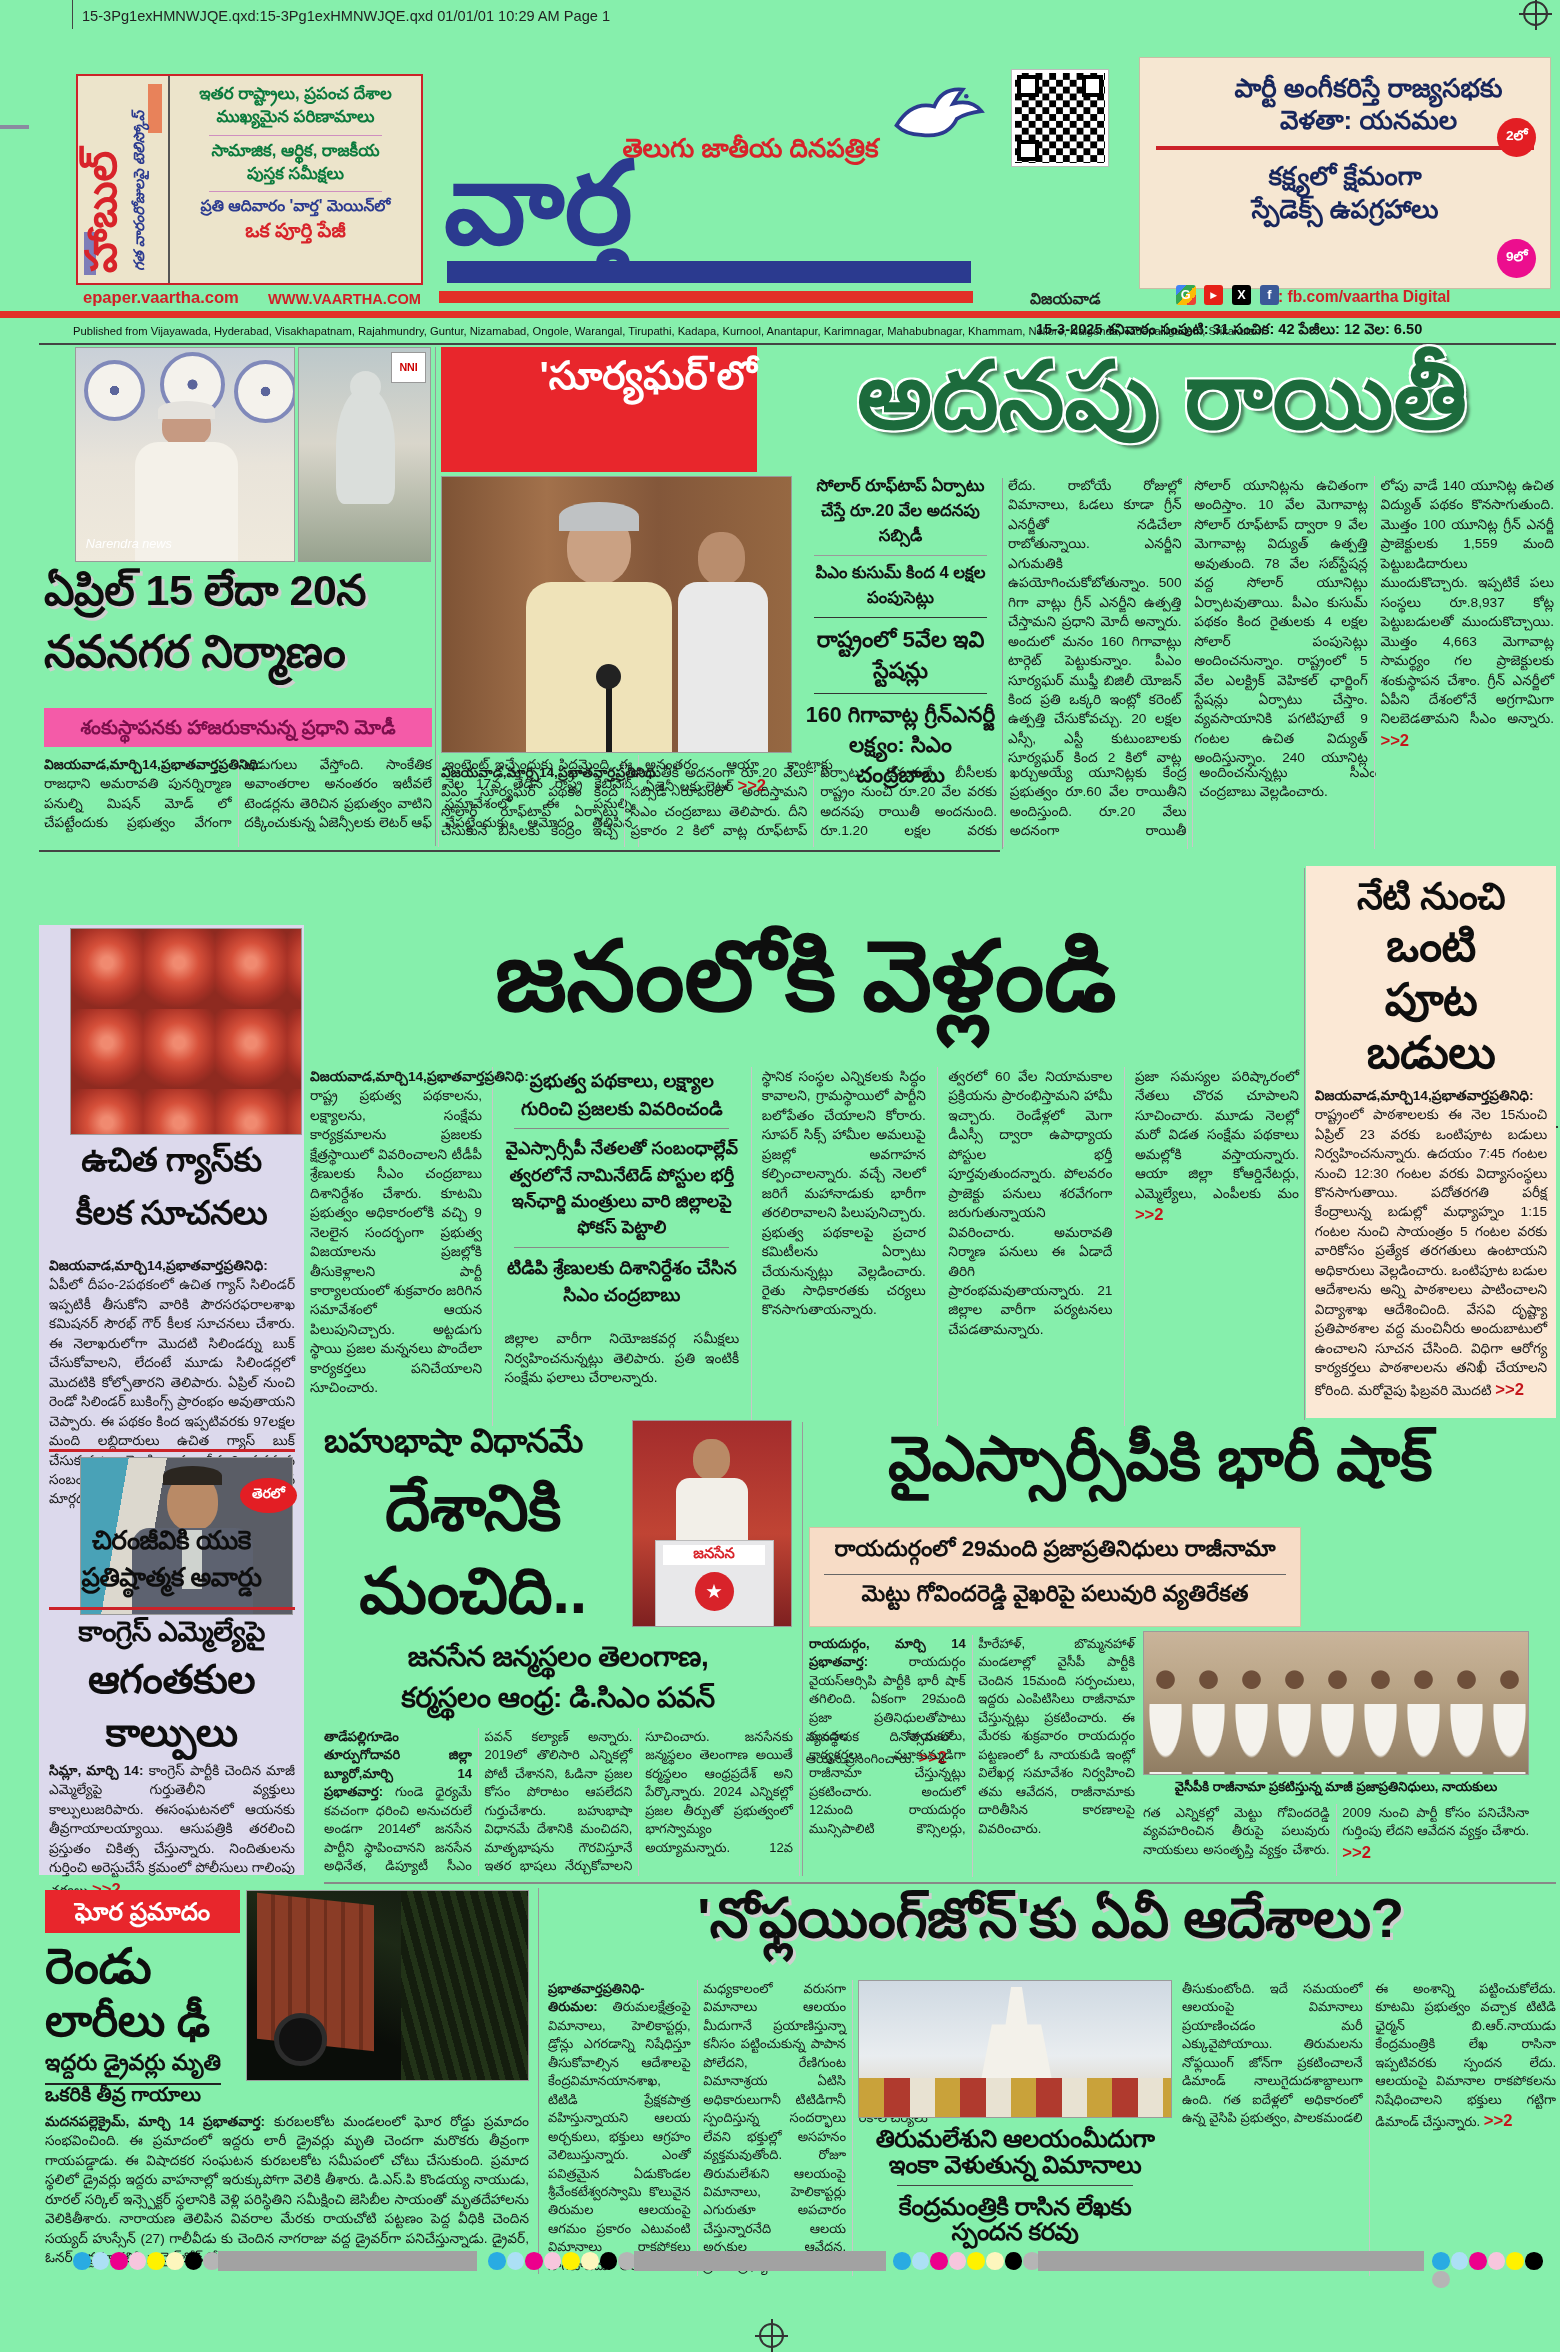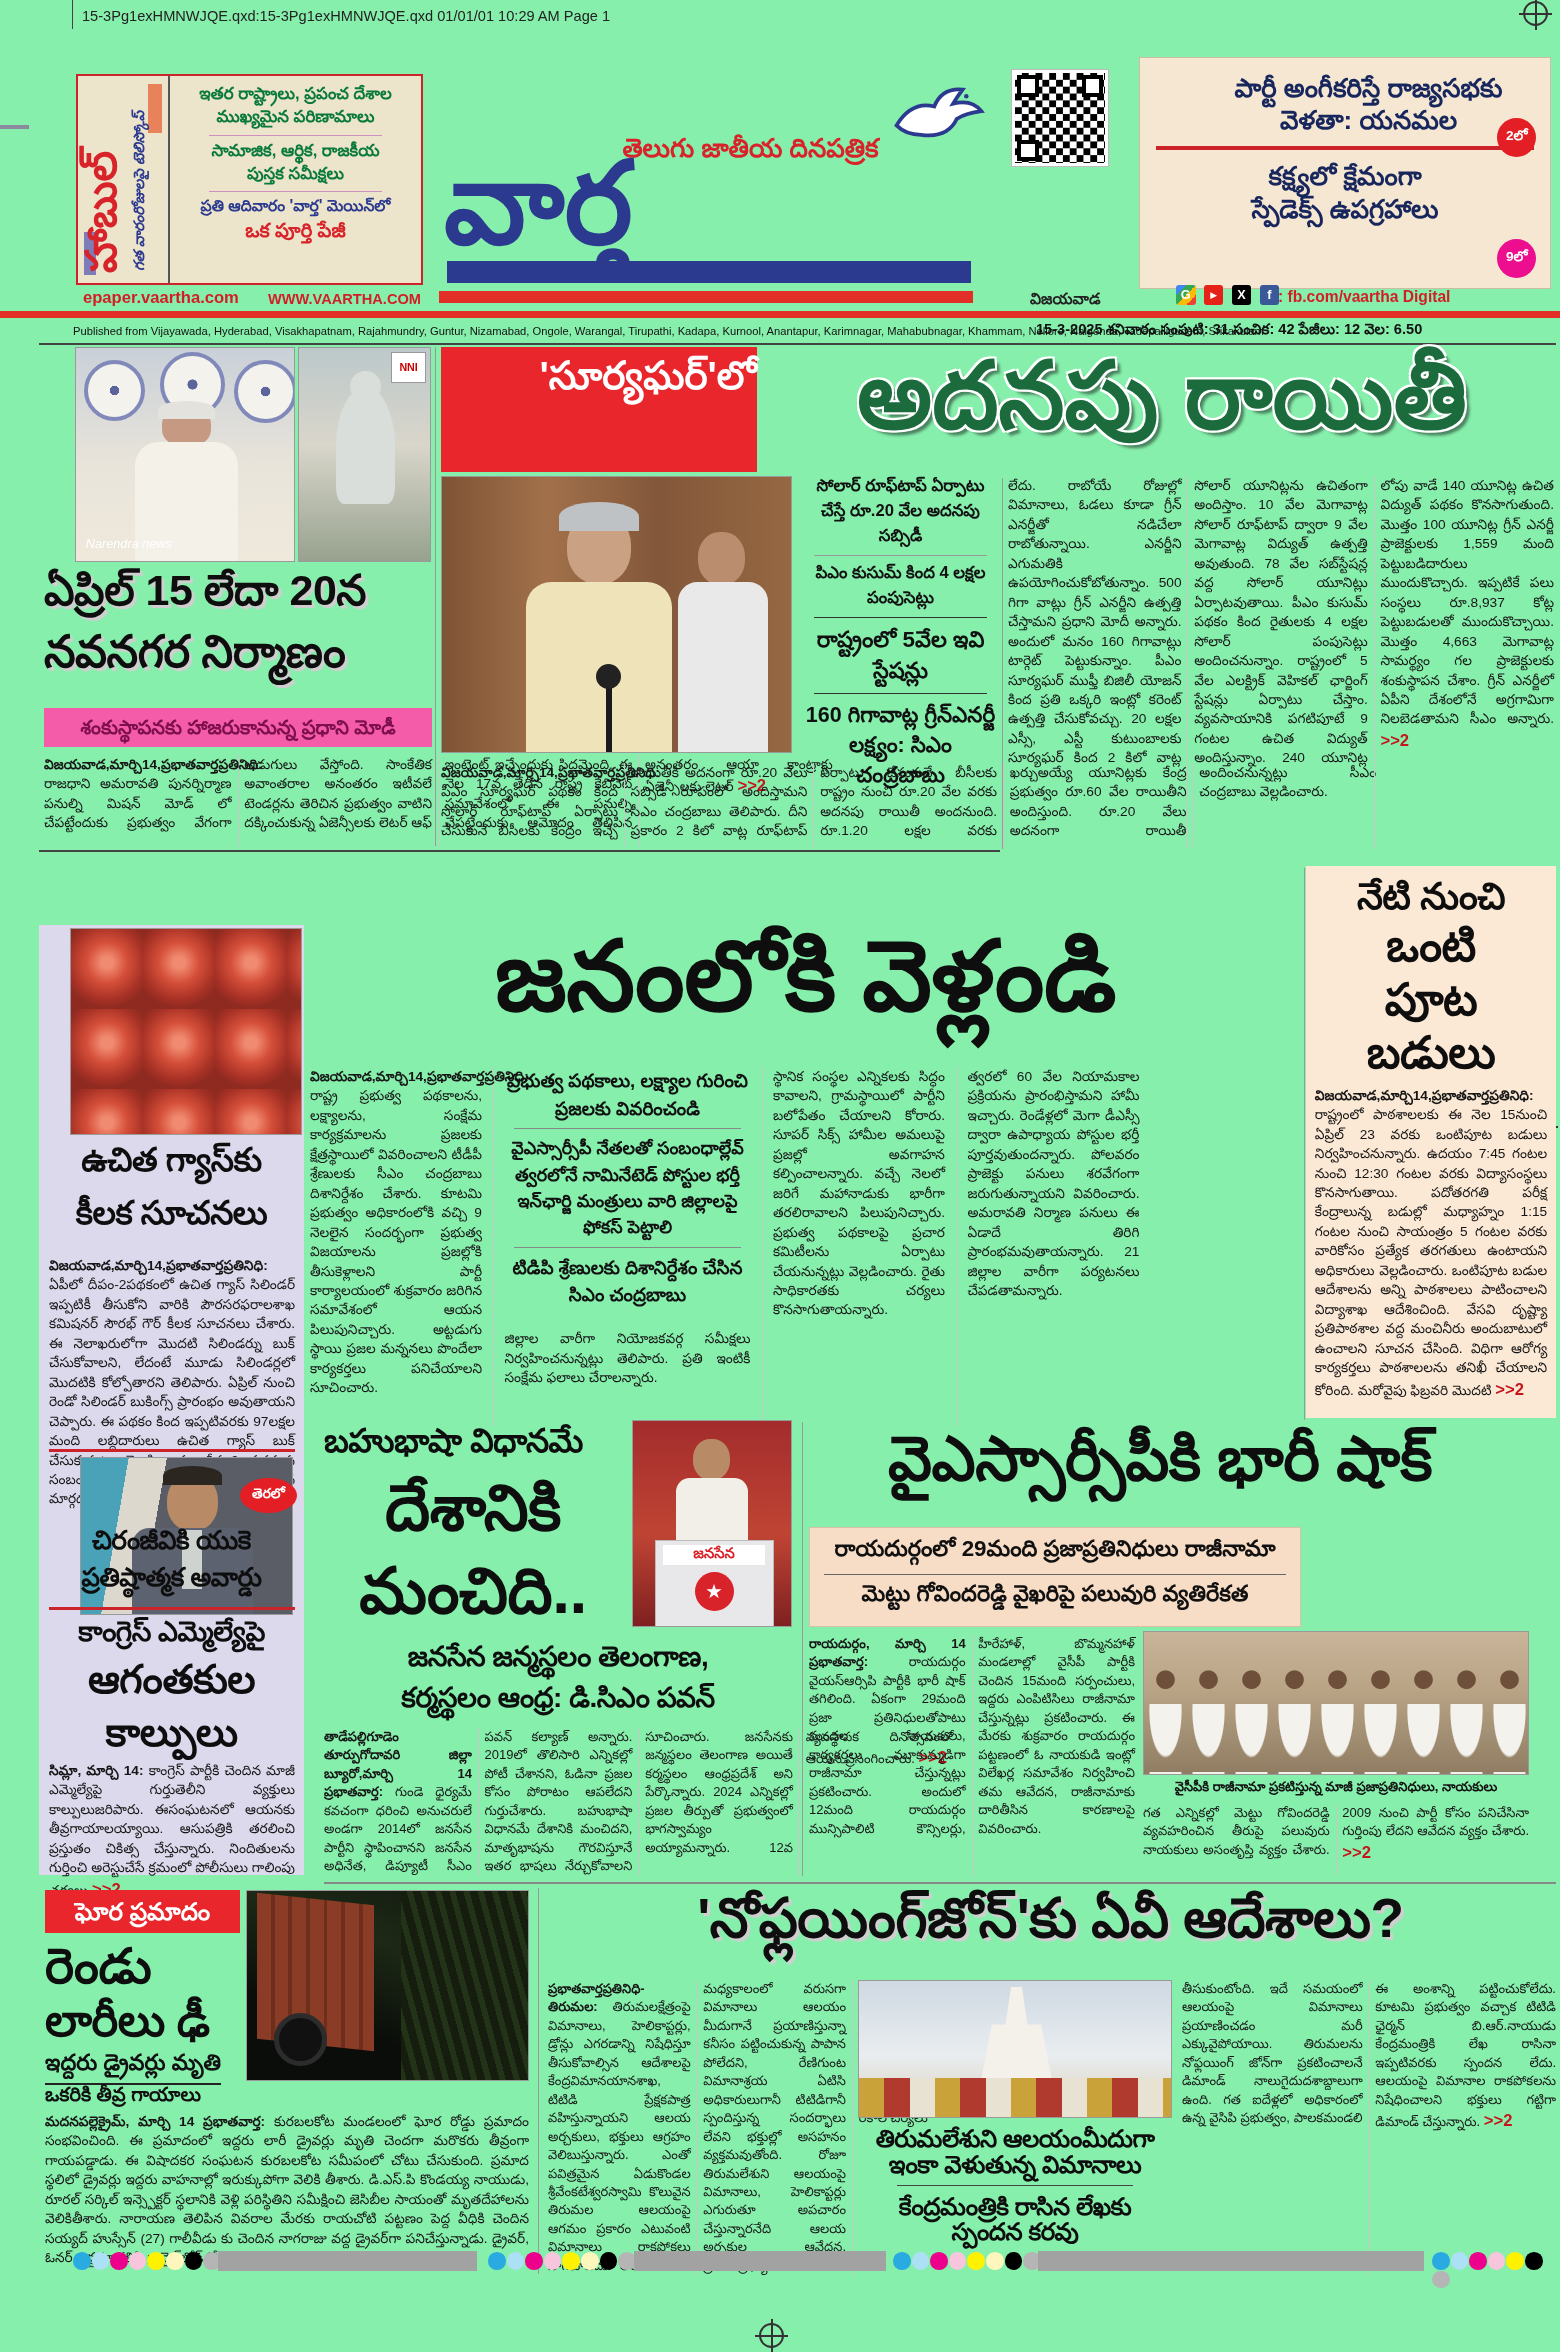--- a/index.html
+++ b/index.html
@@ -190,20 +190,24 @@
       <div class="ptrule" style="background:#888;"></div>
       <div class="center" style="font-size:17.6px;font-weight:bold;line-height:1.5;">వైఎస్సార్సీపీ నేతలతో సంబంధాల్లేవ్</div>
       <div class="center" style="font-size:17.6px;font-weight:bold;line-height:1.5;">త్వరలోనే నామినేటెడ్ పోస్టుల భర్తీ</div>
       <div class="center" style="font-size:17.6px;font-weight:bold;line-height:1.5;">ఇన్‌ఛార్జి మంత్రులు వారి జిల్లాలపై ఫోకస్ పెట్టాలి</div>
       <div class="ptrule" style="background:#888;"></div>
       <div class="center" style="font-size:18.5px;font-weight:800;line-height:1.5;">టిడిపి శ్రేణులకు దిశానిర్దేశం చేసిన సిఎం చంద్రబాబు</div>
       <div class="body-text" style="margin-top:20px;">జిల్లాల వారీగా నియోజకవర్గ సమీక్షలు నిర్వహించనున్నట్లు తెలిపారు. ప్రతి ఇంటికీ సంక్షేమ ఫలాలు చేరాలన్నారు.</div>
     </div>
     <div class="body-text" style="width:172px;border-left:1px solid #c7c7c7;padding-left:9.8px;">స్థానిక సంస్థల ఎన్నికలకు సిద్ధం కావాలని, గ్రామస్థాయిలో పార్టీని బలోపేతం చేయాలని కోరారు. సూపర్ సిక్స్ హామీల అమలుపై ప్రజల్లో అవగాహన కల్పించాలన్నారు. వచ్చే నెలలో జరిగే మహానాడుకు భారీగా తరలిరావాలని పిలుపునిచ్చారు. ప్రభుత్వ పథకాలపై ప్రచార కమిటీలను ఏర్పాటు చేయనున్నట్లు వెల్లడించారు. రైతు సాధికారతకు చర్యలు కొనసాగుతాయన్నారు.</div>
     <div class="body-text" style="width:172px;border-left:1px solid #c7c7c7;padding-left:9.8px;">త్వరలో 60 వేల నియామకాల ప్రక్రియను ప్రారంభిస్తామని హామీ ఇచ్చారు. రెండేళ్లలో మెగా డీఎస్సీ ద్వారా ఉపాధ్యాయ పోస్టుల భర్తీ పూర్తవుతుందన్నారు. పోలవరం ప్రాజెక్టు పనులు శరవేగంగా జరుగుతున్నాయని వివరించారు. అమరావతి నిర్మాణ పనులు ఈ ఏడాదే తిరిగి ప్రారంభమవుతాయన్నారు. 21 జిల్లాల వారీగా పర్యటనలు చేపడతామన్నారు.</div>
+    <div class="body-text" style="width:172px;border-left:1px solid #c7c7c7;padding-left:9.8px;">
+      <span>ప్రజా సమస్యల పరిష్కారంలో నేతలు చొరవ చూపాలని సూచించారు. మూడు నెలల్లో మరో విడత సంక్షేమ పథకాలు అమల్లోకి వస్తాయన్నారు. ఆయా జిల్లా కోఆర్డినేటర్లు, ఎమ్మెల్యేలు, ఎంపీలకు మం</span>
+      <span class="jump">&gt;&gt;2</span>
+    </div>
   </div>
 
   <div class="abs lavender" style="left:39px;top:925px;width:265px;height:950px;"></div>
   <div class="photo" style="left:70px;top:928px;width:232px;height:207px;background:#b93a28;background-image:radial-gradient(circle at 50% 42%,#f08a70 10%,#d6503a 34%,#a93226 62%,#8e2a20 78%);background-size:72px 80px;"></div>
   <div class="abs hl center" style="left:43px;top:1143px;width:257px;font-size:33px;">ఉచిత గ్యాస్‌కు</div>
   <div class="abs hl center" style="left:43px;top:1196px;width:257px;font-size:33px;">కీలక సూచనలు</div>
   <div class="abs body-text" style="left:49px;top:1256px;width:246px;height:187px;">
     <span class="dl">విజయవాడ,మార్చి14,ప్రభాతవార్తప్రతినిధి:</span>
     <span>ఏపీలో దీపం-2పథకంలో ఉచిత గ్యాస్ సిలిండర్ ఇప్పటికీ తీసుకోని వారికి పౌరసరఫరాలశాఖ కమిషనర్ సౌరభ్ గౌర్ కీలక సూచనలు చేశారు. ఈ నెలాఖరులోగా మొదటి సిలిండర్ను బుక్ చేసుకోవాలని, లేదంటే మూడు సిలిండర్లలో మొదటికి కోల్పోతారని తెలిపారు. ఏప్రిల్ నుంచి రెండో సిలిండర్ బుకింగ్స్ ప్రారంభం అవుతాయని చెప్పారు. ఈ పథకం కింద ఇప్పటివరకు 97లక్షల మంది లబ్ధిదారులు ఉచిత గ్యాస్ బుక్ చేసుకున్నట్లు వెల్లడించారు. దీపం2 పథకంకు సంబంధించి ప్రభుత్వం జారీ చేసిన మార్గదర్శకాలు పాటించి తీరాలన్నారు.</span>
   </div>

